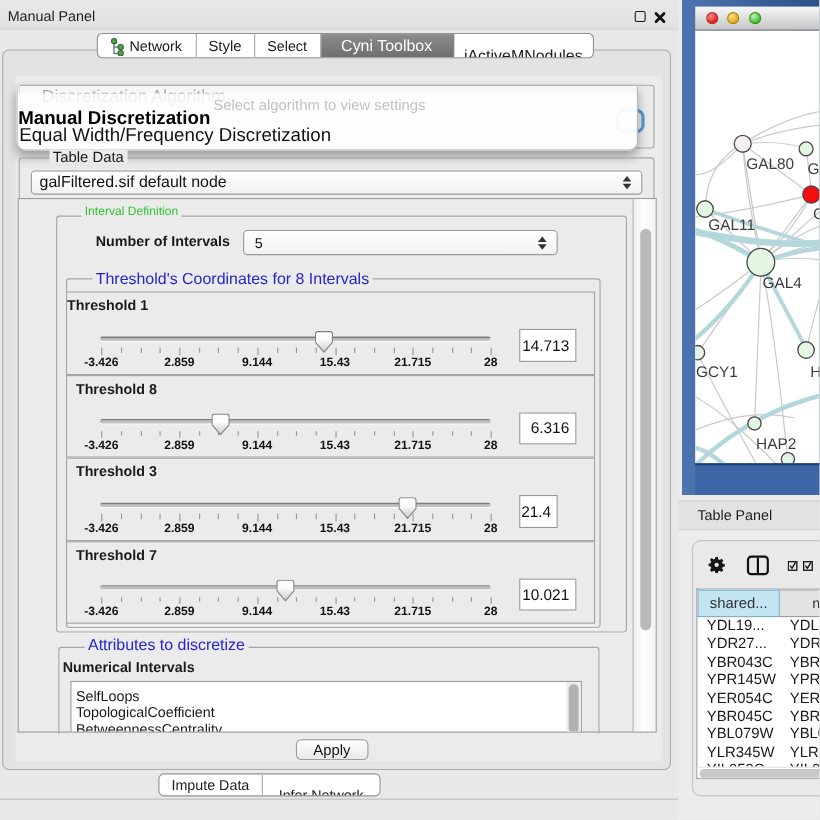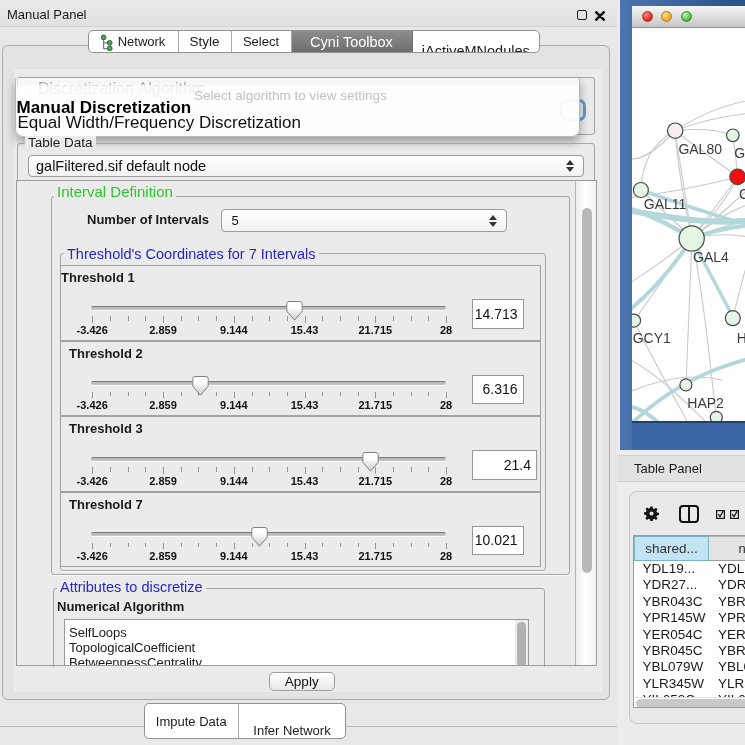--- a/index.html
+++ b/index.html
@@ -2,21 +2,21 @@
 <html><head>
 <meta charset="utf-8">
 <style>
   html,body{margin:0;padding:0;}
   body{width:745px;height:745px;position:relative;overflow:hidden;
        font-family:"Liberation Sans",sans-serif;background:#e8e8e8;}
   .abs{position:absolute;}
   .t13{font-size:13px;color:#1a1a1a;white-space:nowrap;}
   .bold{font-weight:bold;}
   .gbox{position:absolute;border:1px solid #a6a6a6;border-radius:3px;box-shadow:0 1px 0 rgba(255,255,255,0.75);}
-  .gtitle{position:absolute;font-size:13px;background:#ebebeb;padding:0 3px;white-space:nowrap;line-height:13px;}
+  .gtitle{position:absolute;font-size:13px;background:#ebebeb;padding:0 3px;white-space:nowrap;line-height:13px;margin-left:20px;}
   .combo{position:absolute;background:linear-gradient(#ffffff,#f2f2f2);
          border:1px solid #9b9b9b;border-radius:4px;box-sizing:border-box;}
   .combo .ct{position:absolute;left:10px;top:3px;font-size:13px;color:#111;white-space:nowrap;}
   .carets{position:absolute;right:9px;top:50%;width:8px;height:14px;margin-top:-7px;}
   .carets:before,.carets:after{content:"";position:absolute;left:0;border-left:4px solid transparent;border-right:4px solid transparent;}
   .carets:before{top:1px;border-bottom:5px solid #333;}
   .carets:after{bottom:1px;border-top:5px solid #333;}
   .seg{position:absolute;display:flex;background:#fff;border:1px solid #929292;
        border-radius:5px;overflow:hidden;box-sizing:border-box;}
   .seg>div{display:flex;align-items:center;justify-content:center;font-size:13px;
@@ -78,30 +78,30 @@
   <span class="ct" style="font-size:14.5px;top:2.5px;left:7.5px;">galFiltered.sif default node</span>
     <span class="carets"></span>
 </div>
 
 <div class="abs" style="left:16px;top:180px;width:579px;height:484px;border:1px solid #9a9a9a;background:#ebebeb;overflow:hidden;">
   <div class="abs" style="right:0;top:0;width:20px;height:484px;background:linear-gradient(90deg,#ececec,#ffffff 45%,#f2f2f2);border-left:1px solid #b5b5b5;"></div>
   <div class="abs" style="right:4.5px;top:27px;width:9.5px;height:365px;background:#b9b9b9;border-radius:5px;"></div>
 </div>
 
 <div class="gbox" style="left:51px;top:196px;width:517px;height:376.5px;"></div>
-<div class="gtitle" style="left:54px;top:185px;color:#2fc52f;font-size:15px;line-height:14px;">Interval Definition</div>
+<div class="gtitle" style="left:54px;top:185px;color:#2fc52f;font-size:11px;line-height:14px;">Interval Definition</div>
 
 <div class="abs t13 bold" style="left:87px;top:212px;">Number of Intervals</div>
 <div class="combo" style="left:220.5px;top:209px;width:286.5px;height:23px;">
   <span class="ct">5</span>
     <span class="carets"></span>
 </div>
 
 <div class="gbox" style="left:60px;top:253px;width:483.5px;height:316px;"></div>
-<div class="gtitle" style="left:64px;top:246.5px;color:#2525cc;font-size:14.5px;line-height:14px;">Threshold's Coordinates for 7 Intervals</div>
+<div class="gtitle" style="left:64px;top:246.5px;color:#2525cc;font-size:14.5px;line-height:14px;">Threshold's Coordinates for 8 Intervals</div>
 
 <div id="tpanels">
     <div class="tpanel" style="left:60px;top:265.3px;width:480.5px;height:75.5px;">
       <div class="abs t13 bold" style="left:0;top:4px;">Threshold 1</div>
       <div class="track" style="left:30px;top:39.5px;width:355px;"></div>
       <div class="tick" style="left:31.2px;top:50px;height:6.5px;"></div>
       <div class="tick" style="left:48.9px;top:50px;height:4.5px;"></div>
       <div class="tick" style="left:66.6px;top:50px;height:4.5px;"></div>
       <div class="tick" style="left:84.3px;top:50px;height:4.5px;"></div>
       <div class="tick" style="left:102.0px;top:50px;height:6.5px;"></div>
@@ -132,21 +132,21 @@
           <linearGradient id="tg0" x1="0" y1="0" x2="0" y2="1">
             <stop offset="0.35" stop-color="#fdfdfd"></stop>
             <stop offset="1" stop-color="#c9c9c9"></stop>
           </linearGradient>
         </defs>
         <path d="M3 0.5 H14 Q16.2 0.5 16.2 2.7 V10.2 L8.5 19.2 L0.8 10.2 V2.7 Q0.8 0.5 3 0.5 Z" fill="url(#tg0)" stroke="#828282" stroke-width="1"></path>
       </svg>
       <div class="vbox" style="left:411px;top:33px;width:51.5px;height:29.5px;">14.713</div>
     </div>
     <div class="tpanel" style="left:60px;top:340.8px;width:480.5px;height:75.5px;">
-      <div class="abs t13 bold" style="left:8px;top:4px;">Threshold 2</div>
+      <div class="abs t13 bold" style="left:8px;top:4px;">Threshold 8</div>
       <div class="track" style="left:30px;top:39.5px;width:355px;"></div>
       <div class="tick" style="left:31.2px;top:50px;height:6.5px;"></div>
       <div class="tick" style="left:48.9px;top:50px;height:4.5px;"></div>
       <div class="tick" style="left:66.6px;top:50px;height:4.5px;"></div>
       <div class="tick" style="left:84.3px;top:50px;height:4.5px;"></div>
       <div class="tick" style="left:102.0px;top:50px;height:6.5px;"></div>
       <div class="tick" style="left:119.7px;top:50px;height:4.5px;"></div>
       <div class="tick" style="left:137.4px;top:50px;height:4.5px;"></div>
       <div class="tick" style="left:155.1px;top:50px;height:4.5px;"></div>
       <div class="tick" style="left:172.8px;top:50px;height:6.5px;"></div>
@@ -211,21 +211,21 @@
       <div class="slab" style="left:385.1px;top:57.5px;">28</div>
       <svg class="thumb" style="left:300.8px;top:34.5px;" viewBox="0 0 17 20">
         <defs>
           <linearGradient id="tg2" x1="0" y1="0" x2="0" y2="1">
             <stop offset="0.35" stop-color="#fdfdfd"></stop>
             <stop offset="1" stop-color="#c9c9c9"></stop>
           </linearGradient>
         </defs>
         <path d="M3 0.5 H14 Q16.2 0.5 16.2 2.7 V10.2 L8.5 19.2 L0.8 10.2 V2.7 Q0.8 0.5 3 0.5 Z" fill="url(#tg2)" stroke="#828282" stroke-width="1"></path>
       </svg>
-      <div class="vbox" style="left:411px;top:33px;width:65px;height:29.5px;">21.4</div>
+      <div class="vbox" style="left:411px;top:33px;width:35px;height:29.5px;">21.4</div>
     </div>
     <div class="tpanel" style="left:60px;top:491.8px;width:480.5px;height:75.5px;">
       <div class="abs t13 bold" style="left:8px;top:4px;">Threshold 7</div>
       <div class="track" style="left:30px;top:39.5px;width:355px;"></div>
       <div class="tick" style="left:31.2px;top:50px;height:6.5px;"></div>
       <div class="tick" style="left:48.9px;top:50px;height:4.5px;"></div>
       <div class="tick" style="left:66.6px;top:50px;height:4.5px;"></div>
       <div class="tick" style="left:84.3px;top:50px;height:4.5px;"></div>
       <div class="tick" style="left:102.0px;top:50px;height:6.5px;"></div>
       <div class="tick" style="left:119.7px;top:50px;height:4.5px;"></div>
@@ -258,34 +258,34 @@
           </linearGradient>
         </defs>
         <path d="M3 0.5 H14 Q16.2 0.5 16.2 2.7 V10.2 L8.5 19.2 L0.8 10.2 V2.7 Q0.8 0.5 3 0.5 Z" fill="url(#tg3)" stroke="#828282" stroke-width="1"></path>
       </svg>
       <div class="vbox" style="left:411px;top:33px;width:51.5px;height:29.5px;">10.021</div>
     </div>
   </div>
 
 <div class="gbox" style="left:53px;top:588px;width:490px;height:90px;"></div>
 <div class="gtitle" style="left:57px;top:580px;color:#2525cc;font-size:14.5px;line-height:14px;">Attributes to discretize</div>
-<div class="abs t13 bold" style="left:57px;top:599px;">Numerical Algorithm</div>
+<div class="abs t13 bold" style="left:57px;top:599px;">Numerical Intervals</div>
 <div class="abs" style="left:64px;top:619px;width:465px;height:47px;border:1px solid #9a9a9a;background:#fff;overflow:hidden;box-sizing:border-box;">
   <div class="abs t13" style="left:4px;top:4.5px;">SelfLoops</div>
   <div class="abs t13" style="left:4px;top:19.8px;">TopologicalCoefficient</div>
   <div class="abs t13" style="left:4px;top:35px;">BetweennessCentrality</div>
   <div class="abs" style="right:0;top:0;width:13px;height:47px;background:#ececec;"></div>
   <div class="abs" style="right:2px;top:2px;width:9px;height:45px;background:#b2b2b2;border-radius:5px;"></div>
 </div>
 
 <div class="abs" style="left:17px;top:667px;width:579px;height:25px;background:#ebebeb;"></div>
 
 <div class="abs" style="left:268.5px;top:671.5px;width:66.5px;height:19px;background:linear-gradient(#ffffff,#e9e9e9);border:1px solid #9d9d9d;border-radius:5px;box-sizing:border-box;text-align:center;font-size:13.5px;color:#111;line-height:17px;">Apply</div>
 
-<div class="seg" style="left:143.5px;top:703px;height:36px;font-size:14px;">
+<div class="seg" style="left:143.5px;top:703px;height:21px;font-size:14px;">
   <div style="width:94.5px;">Impute Data</div>
   <div style="width:106px;">Infer Network</div>
 </div>
 
 <div class="abs" style="left:617px;top:0;width:128px;height:745px;background:#ececec;"></div>
 
 <div class="abs" style="left:620px;top:0;width:125px;height:450px;background:linear-gradient(90deg,#4d76b0,#2c5088);"></div>
 <div class="abs" style="left:631.5px;top:420.5px;width:113.5px;height:29.5px;background:#3c66a6;border-top:2px solid #1e3f72;box-sizing:border-box;"></div>
 
 <div class="abs" style="left:631.5px;top:6px;width:113.5px;height:21.5px;background:linear-gradient(#f7f7f7,#c6c6c6);border-bottom:1px solid #909090;box-sizing:border-box;">

